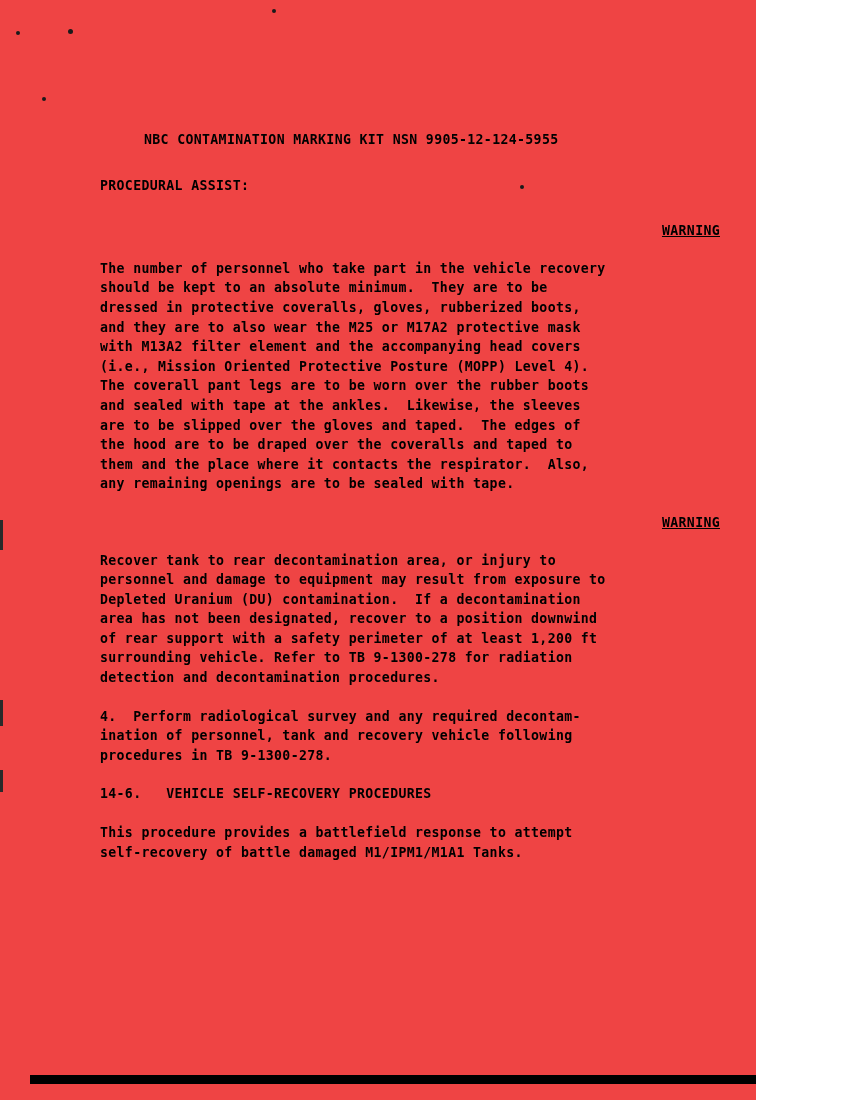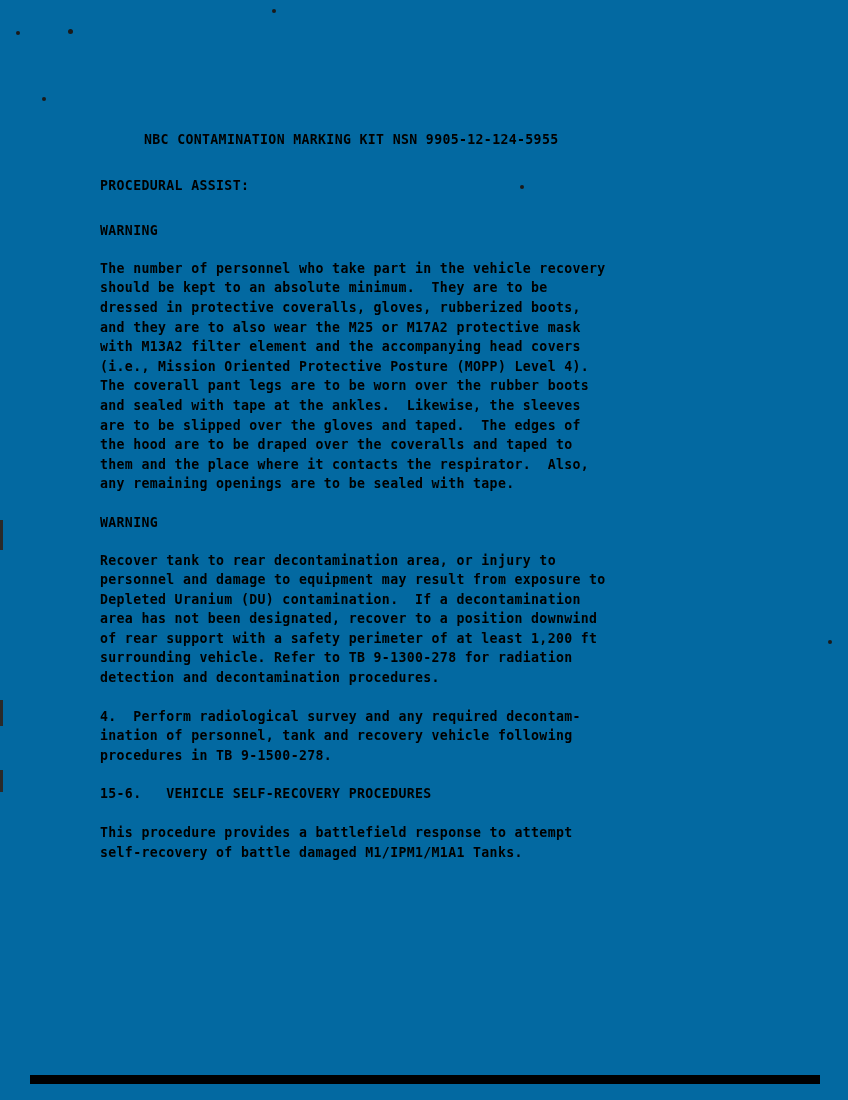--- a/index.html
+++ b/index.html
@@ -2,23 +2,23 @@
 <html><head>
 <meta charset="utf-8">
 <style>
   html, body {
     margin: 0;
     padding: 0;
     background: #ffffff;
   }
   .page {
     position: relative;
-    width: 848px;
+    width: 756px;
     height: 1100px;
-    background: #0369a1;
+    background: #ef4444;
     overflow: hidden;
     font-family: "DejaVu Sans Mono", "Liberation Mono", monospace;
   }
   .doc-body {
     position: absolute;
     left: 100px;
     top: 130px;
     width: 640px;
     color: #000000;
     font-size: 13.2px;
@@ -29,24 +29,25 @@
   .block {
     margin: 0 0 19px 0;
     white-space: pre-wrap;
   }
   .title-line {
     margin: 0 0 26px 0;
     padding-left: 44px;
     white-space: pre-wrap;
   }
   .centered {
-    text-align: left;
+    text-align: right;
     margin: 0 0 18px 0;
     padding-right: 20px;
     white-space: pre-wrap;
+    text-decoration: underline;
   }
   .bottom-bar {
     position: absolute;
     left: 30px;
     bottom: 16px;
     width: 790px;
     height: 9px;
     background: #000000;
   }
   .speck {
@@ -103,24 +104,24 @@
 Depleted Uranium (DU) contamination.  If a decontamination
 area has not been designated, recover to a position downwind
 of rear support with a safety perimeter of at least 1,200 ft
 surrounding vehicle. Refer to TB 9-1300-278 for radiation
 detection and decontamination procedures.</div>
 
 
 
     <div class="block">4.  Perform radiological survey and any required decontam-
 ination of personnel, tank and recovery vehicle following
-procedures in TB 9-1500-278.</div>
+procedures in TB 9-1300-278.</div>
 
 
-    <div class="block">15-6.   VEHICLE SELF-RECOVERY PROCEDURES</div>
+    <div class="block">14-6.   VEHICLE SELF-RECOVERY PROCEDURES</div>
 
     <div class="block">This procedure provides a battlefield response to attempt
 self-recovery of battle damaged M1/IPM1/M1A1 Tanks.</div>
 
   </div>
 
   <div class="bottom-bar"></div>
 
 </div>
 

